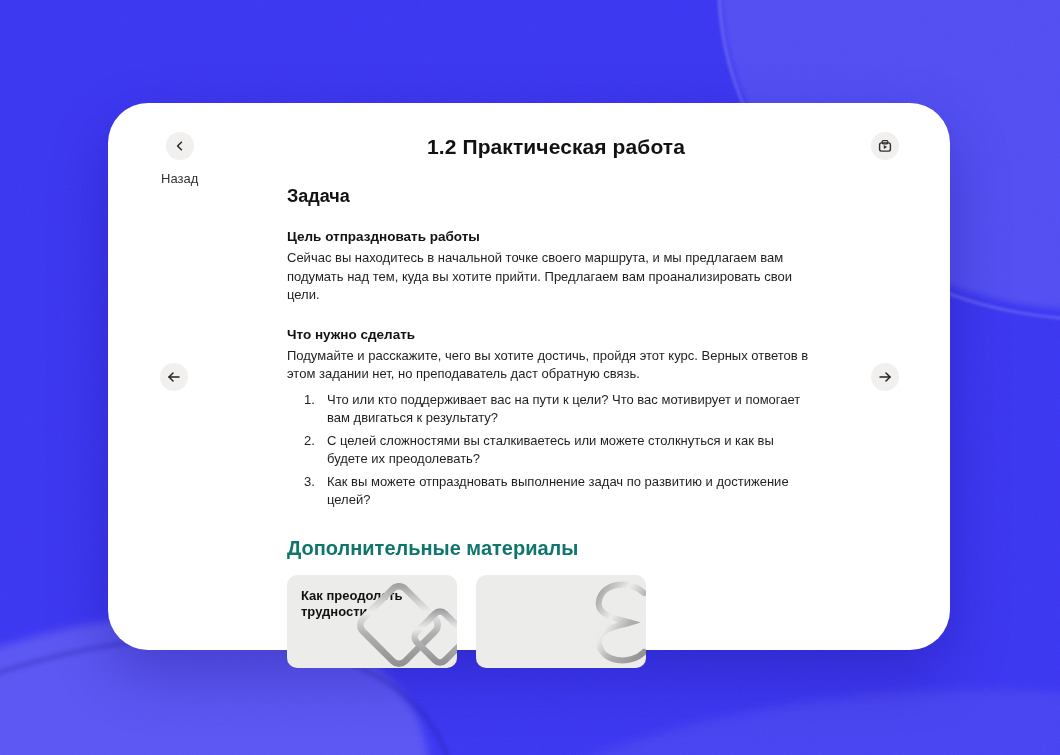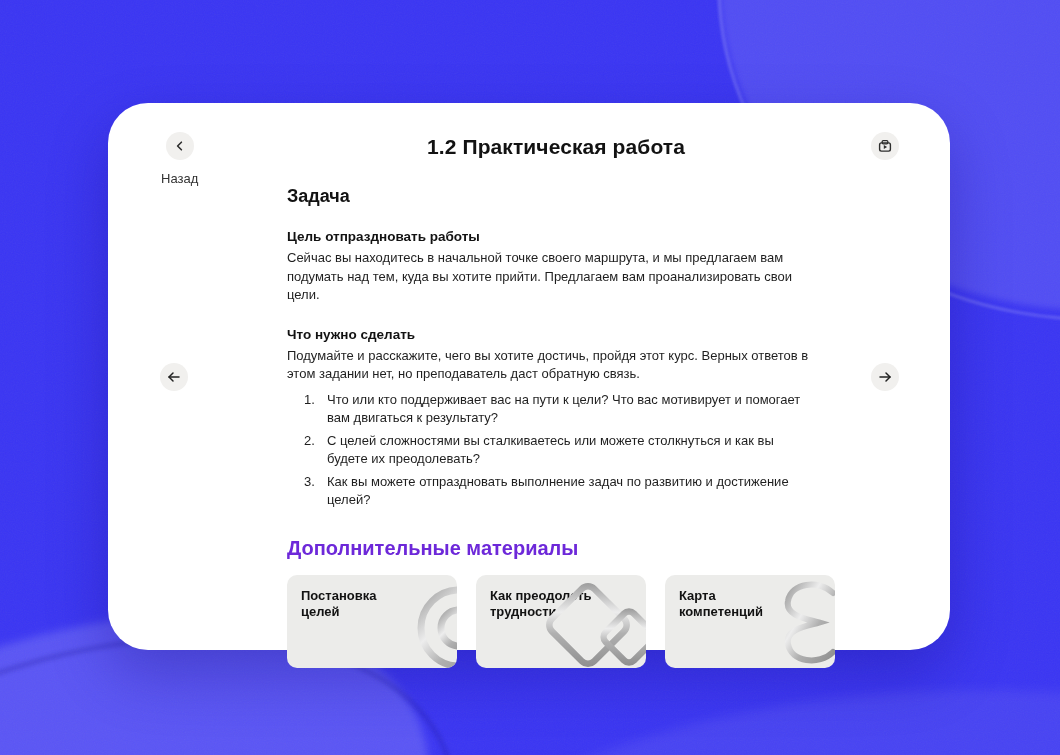--- a/index.html
+++ b/index.html
@@ -40,21 +40,21 @@
   h1.title{margin:0;font-size:21px;line-height:25px;font-weight:700;color:#121212;letter-spacing:.1px;text-align:center;}
   h2.section{margin:26px 0 0;font-size:18px;line-height:22px;font-weight:700;color:#121212;}
   h3.sub{margin:21px 0 0;font-size:13.5px;line-height:17px;font-weight:700;color:#121212;}
   h3.sub.todo{}
   p.body{margin:4px 0 0;font-size:13px;line-height:18.5px;color:#1f1f1f;}
   ol.questions{list-style:none;counter-reset:q;margin:7px 8px 0;padding:0;}
   ol.questions li{counter-increment:q;display:flex;margin-bottom:4px;font-size:13px;line-height:18.5px;}
   ol.questions .num{flex:none;width:32px;padding-left:9px;box-sizing:border-box;}
   ol.questions .num::before{content:counter(q) ".";}
   ol.questions .q-text{max-width:500px;}
-  h2.materials{margin:26px 0 0;font-size:20px;line-height:24px;font-weight:700;color:#6d28d9;}
+  h2.materials{margin:26px 0 0;font-size:20px;line-height:24px;font-weight:700;color:#0f766e;}
   
   .cards{display:flex;gap:19px;margin-top:15px;width:549px;}
   .mcard{
     position:relative;width:170px;height:93px;border-radius:10px;
     background:#ececea;box-sizing:border-box;padding:13px 14px;
     overflow:hidden;cursor:pointer;flex:none;
   }
   .mcard .label{font-size:13px;line-height:16px;font-weight:700;color:#121212;max-width:112px;}
   .mcard svg.shape{position:absolute;right:0;top:0;height:93px;}
 </style>
@@ -130,54 +130,38 @@
       <li>
           <span class="num"></span>
           <span class="q-text">Как вы можете отпраздновать выполнение задач по развитию и достижение целей?</span>
         </li>
     </ol>
 
     <h2 class="materials">Дополнительные материалы</h2>
 
     <div class="cards">
 
-      <div class="mcard">
-        <div class="label">Постановка целей</div>
-        <svg class="shape" width="80" viewBox="0 0 80 93">
-          <defs>
-              <linearGradient id="m1" x1="0" y1="0" x2="1" y2="1">
-            <stop offset="0" stop-color="#9c9c9c"></stop>
-                <stop offset="0.35" stop-color="#ededed"></stop>
-            <stop offset="0.6" stop-color="#b0b0b0"></stop>
-                <stop offset="1" stop-color="#8f8f8f"></stop>
-          </linearGradient>
-            </defs>
-          <circle cx="82" cy="53" r="38" fill="none" stroke="url(#m1)" stroke-width="7"></circle>
-          <circle cx="82" cy="53" r="18" fill="none" stroke="url(#m1)" stroke-width="7"></circle>
-        </svg>
-      </div>
 
       <div class="mcard">
         <div class="label">Как преодолеть трудности</div>
         <svg class="shape" width="115" viewBox="0 0 115 93">
           <defs>
               <linearGradient id="m2" x1="0" y1="0" x2="1" y2="1">
             <stop offset="0" stop-color="#9c9c9c"></stop>
                 <stop offset="0.35" stop-color="#ededed"></stop>
             <stop offset="0.6" stop-color="#b0b0b0"></stop>
                 <stop offset="1" stop-color="#8f8f8f"></stop>
           </linearGradient>
             </defs>
           <rect x="27" y="20" width="60" height="60" rx="9" fill="none" stroke="url(#m2)" stroke-width="6.5" transform="rotate(45 57 50)"></rect>
           <rect x="78" y="42" width="40" height="40" rx="7" fill="none" stroke="url(#m2)" stroke-width="6.5" transform="rotate(45 98 62)"></rect>
         </svg>
       </div>
 
       <div class="mcard">
-        <div class="label">Карта компетенций</div>
         <svg class="shape" width="60" viewBox="0 0 60 93">
           <defs>
               <linearGradient id="m3" x1="0" y1="0" x2="1" y2="1">
             <stop offset="0" stop-color="#9c9c9c"></stop>
                 <stop offset="0.35" stop-color="#ededed"></stop>
             <stop offset="0.6" stop-color="#b0b0b0"></stop>
                 <stop offset="1" stop-color="#8f8f8f"></stop>
           </linearGradient>
             </defs>
           <path d="M58,18 C44,4 16,8 13,26 C10,41 32,44 44,47.5 C32,51 10,54 13,69 C16,87 44,91 58,77" fill="none" stroke="url(#m3)" stroke-width="6" stroke-linecap="round"></path>

